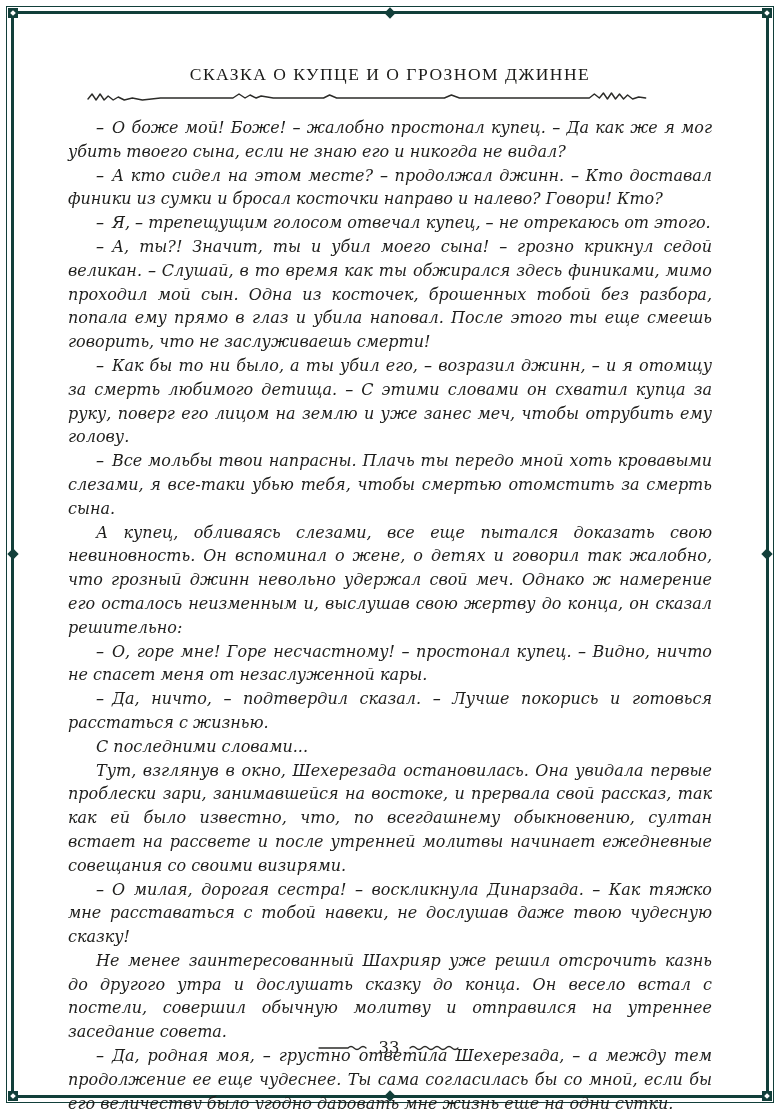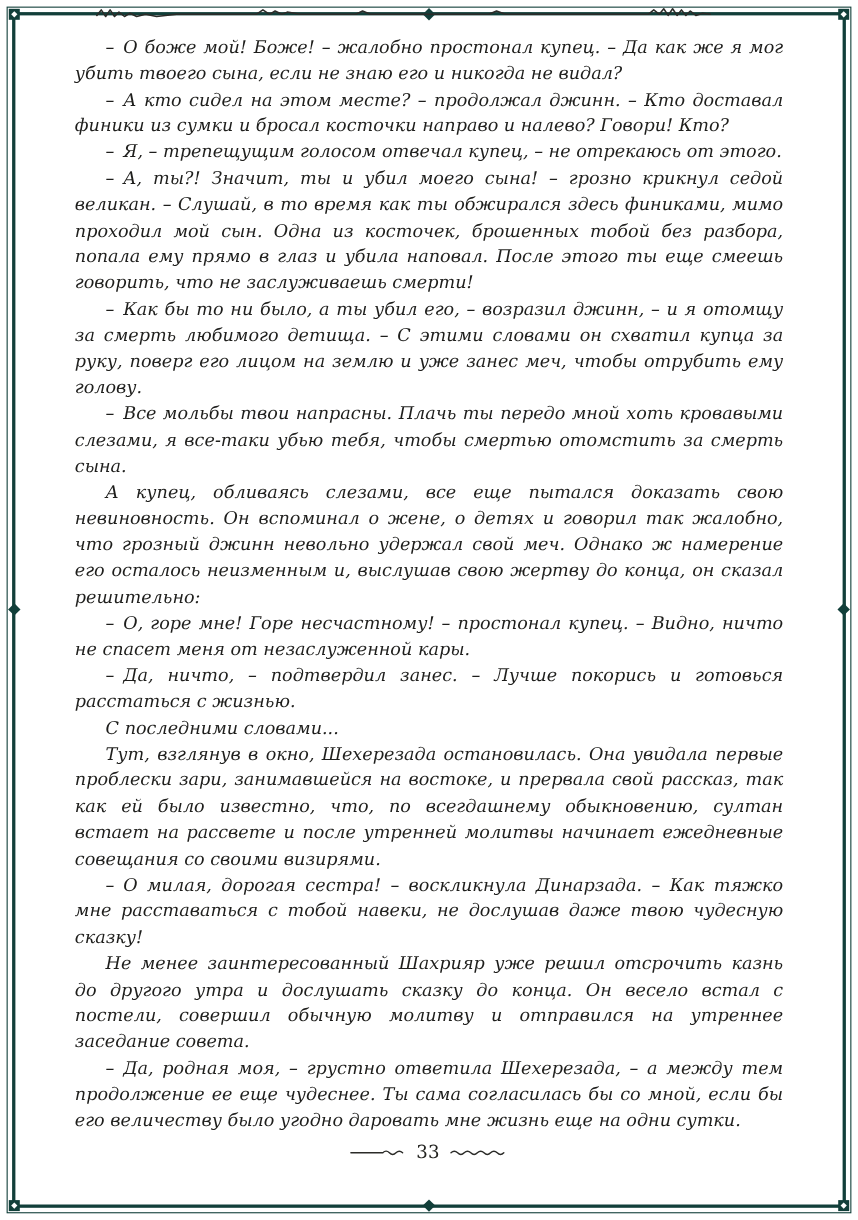--- a/index.html
+++ b/index.html
@@ -98,39 +98,40 @@
 <div class="orn corner c-tr"></div>
 <div class="orn corner c-bl"></div>
 <div class="orn corner c-br"></div>
 <div class="orn mid m-top"></div>
 <div class="orn mid m-bottom"></div>
 <div class="orn mid m-left"></div>
 <div class="orn mid m-right"></div>
 
 <div class="content">
 
+  <h1 class="title">СКАЗКА О КУПЦЕ И О ГРОЗНОМ ДЖИННЕ</h1>
 
   <svg class="header-rule" viewBox="0 0 604 14" preserveAspectRatio="none" fill="none" stroke="currentColor" stroke-width="1.4" stroke-linecap="round" stroke-linejoin="round">
     <path d="M2 9 l4 -5 l4 6 l4 -6 l4 6 l4 -4 l5 4 l5 -3 l6 3 l8 -2 l10 2 L74 8
              C100 8 120 8 146 8 l6 -4 l6 4 l5 -3 l6 3 l5 -2 L186 8
              L236 8 l6 -3 l7 3 L300 8
              L356 8 l7 -3 l8 3 L446 8
              L500 8 l5 -4 l5 4 l4 -5 l4 6 l4 -6 l4 6 l4 -5 l4 5 l4 -4 l5 4 l6 -2 l7 1"></path>
   </svg>
 
   <div class="text-body">
       <p class="para">– О боже мой! Боже! – жалобно простонал купец. – Да как же я мог убить твоего сына, если не знаю его и никогда не видал?</p>
       <p class="para">– А кто сидел на этом месте? – продолжал джинн. – Кто доставал финики из сумки и бросал косточки направо и налево? Говори! Кто?</p>
       <p class="para">– Я, – трепещущим голосом отвечал купец, – не отрекаюсь от этого.</p>
       <p class="para">– А, ты?! Значит, ты и убил моего сына! – грозно крикнул седой великан. – Слушай, в то время как ты обжирался здесь финиками, мимо проходил мой сын. Одна из косточек, брошенных тобой без разбора, попала ему прямо в глаз и убила наповал. После этого ты еще смеешь говорить, что не заслуживаешь смерти!</p>
       <p class="para">– Как бы то ни было, а ты убил его, – возразил джинн, – и я отомщу за смерть любимого детища. – С этими словами он схватил купца за руку, поверг его лицом на землю и уже занес меч, чтобы отрубить ему голову.</p>
       <p class="para">– Все мольбы твои напрасны. Плачь ты передо мной хоть кровавыми слезами, я все-таки убью тебя, чтобы смертью отомстить за смерть сына.</p>
       <p class="para">А купец, обливаясь слезами, все еще пытался доказать свою невиновность. Он вспоминал о жене, о детях и говорил так жалобно, что грозный джинн невольно удержал свой меч. Однако ж намерение его осталось неизменным и, выслушав свою жертву до конца, он сказал решительно:</p>
       <p class="para">– О, горе мне! Горе несчастному! – простонал купец. – Видно, ничто не спасет меня от незаслуженной кары.</p>
-      <p class="para">– Да, ничто, – подтвердил занес. – Лучше покорись и готовься расстаться с жизнью.</p>
+      <p class="para">– Да, ничто, – подтвердил сказал. – Лучше покорись и готовься расстаться с жизнью.</p>
       <p class="para">С последними словами...</p>
       <p class="para">Тут, взглянув в окно, Шехерезада остановилась. Она увидала первые проблески зари, занимавшейся на востоке, и прервала свой рассказ, так как ей было известно, что, по всегдашнему обыкновению, султан встает на рассвете и после утренней молитвы начинает ежедневные совещания со своими визирями.</p>
       <p class="para">– О милая, дорогая сестра! – воскликнула Динарзада. – Как тяжко мне расставаться с тобой навеки, не дослушав даже твою чудесную сказку!</p>
       <p class="para">Не менее заинтересованный Шахрияр уже решил отсрочить казнь до другого утра и дослушать сказку до конца. Он весело встал с постели, совершил обычную молитву и отправился на утреннее заседание совета.</p>
       <p class="para">– Да, родная моя, – грустно ответила Шехерезада, – а между тем продолжение ее еще чудеснее. Ты сама согласилась бы со мной, если бы его величеству было угодно даровать мне жизнь еще на одни сутки.</p>
     </div>
 </div>
 
 <div class="footer">
   <svg class="flourish" width="52" height="10" viewBox="0 0 52 10" fill="none" stroke="currentColor" stroke-width="1.3" stroke-linecap="round">

